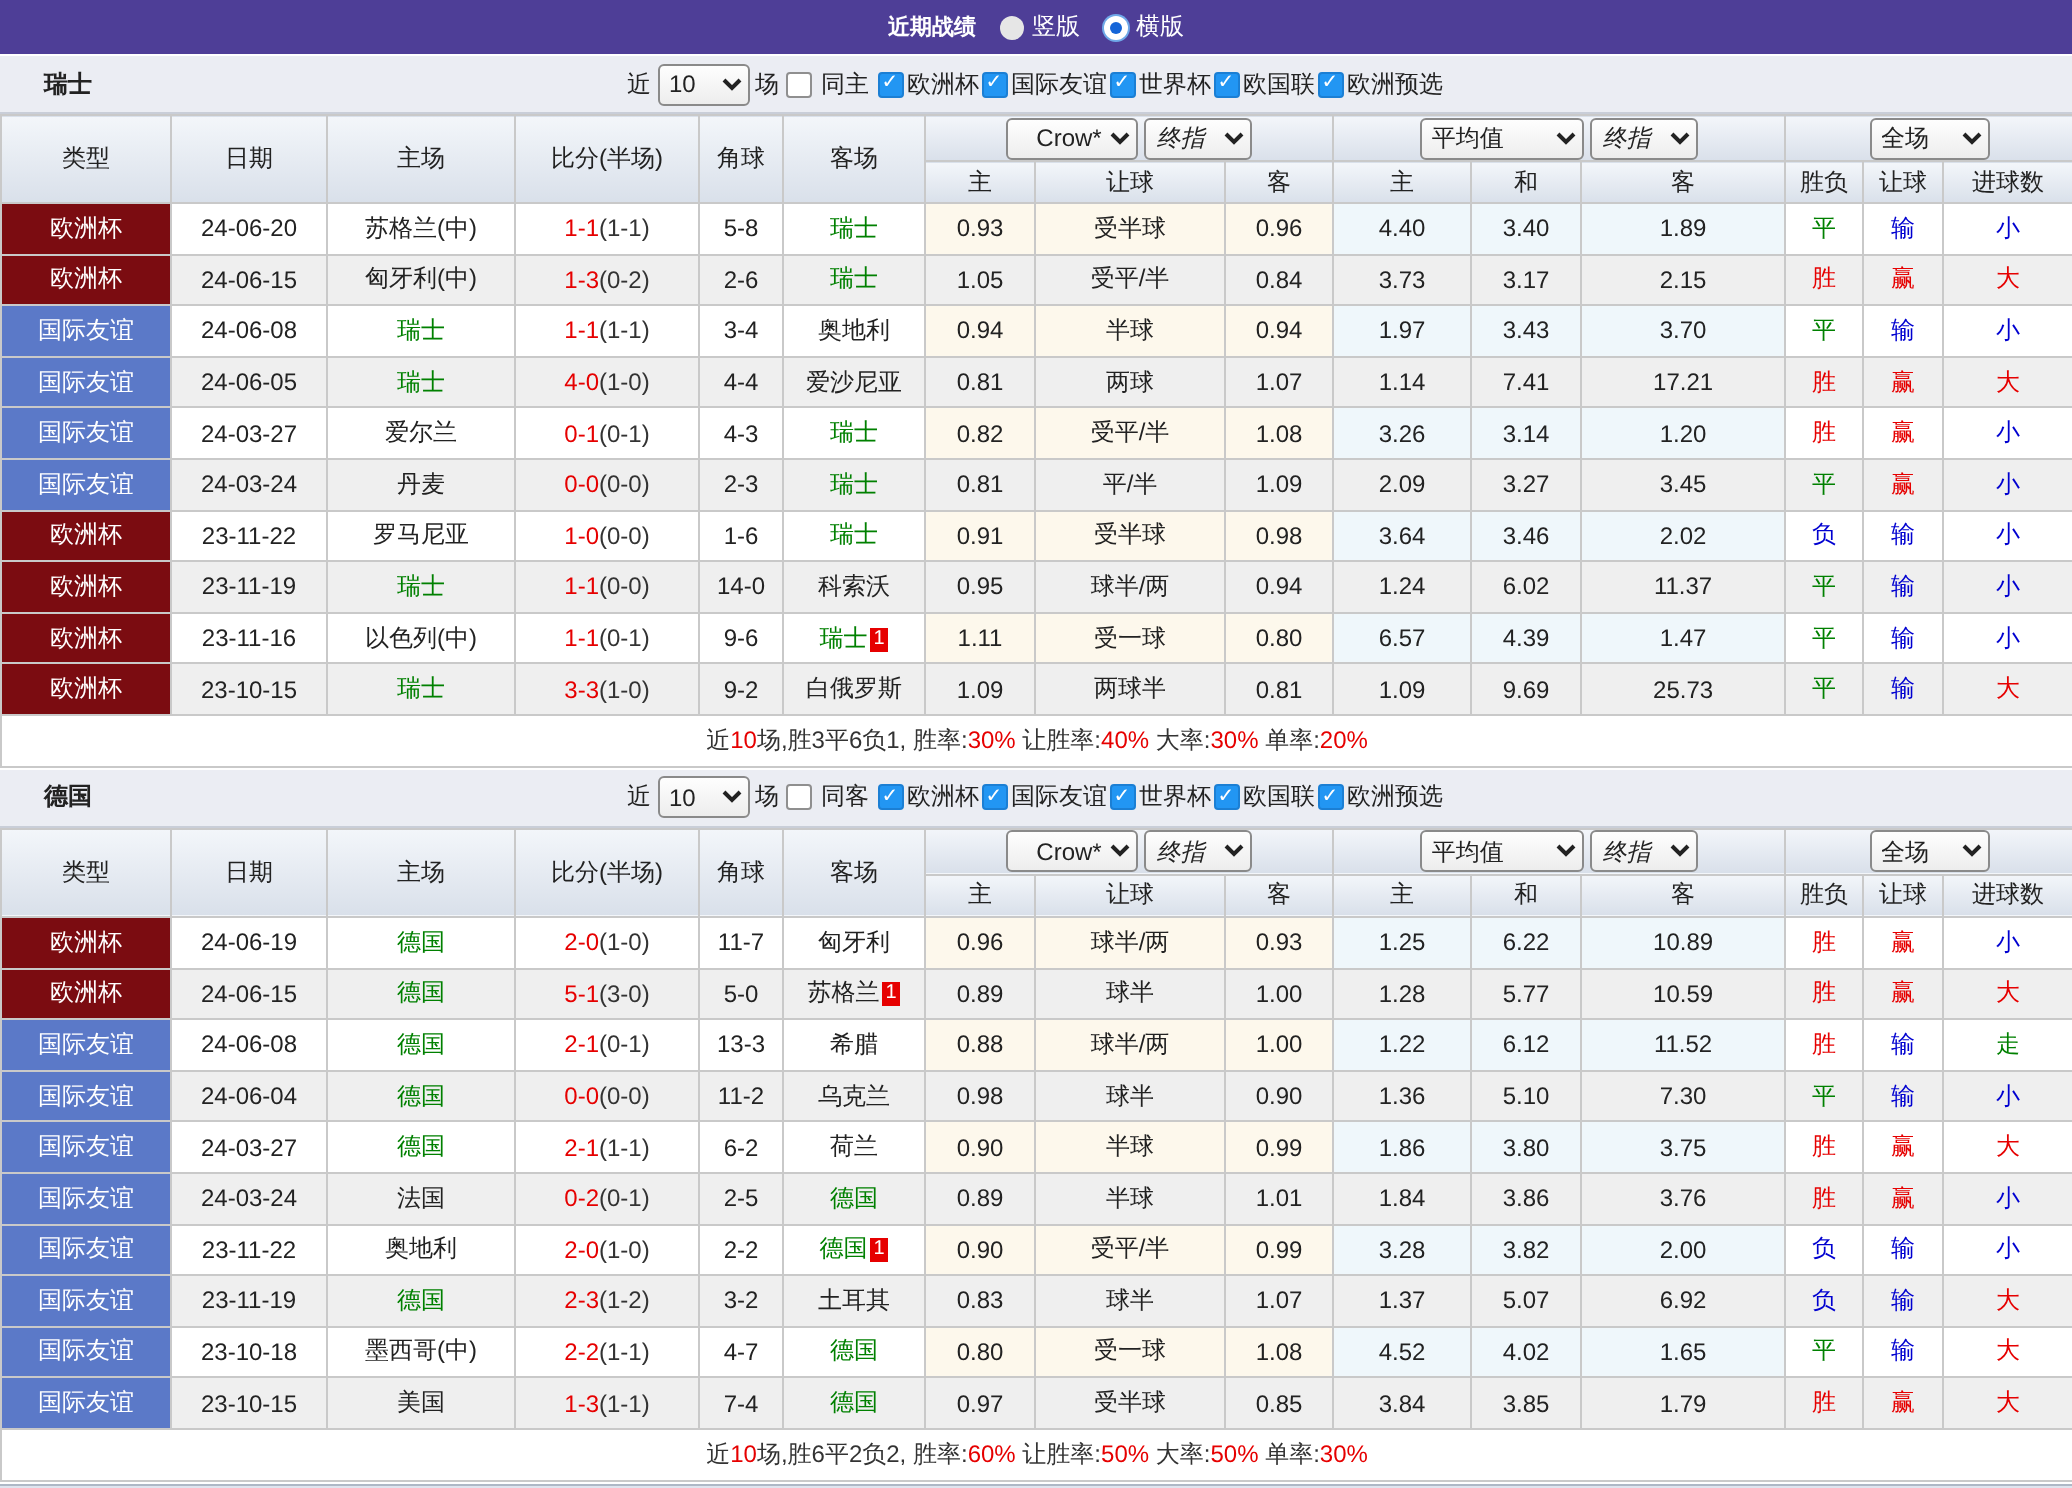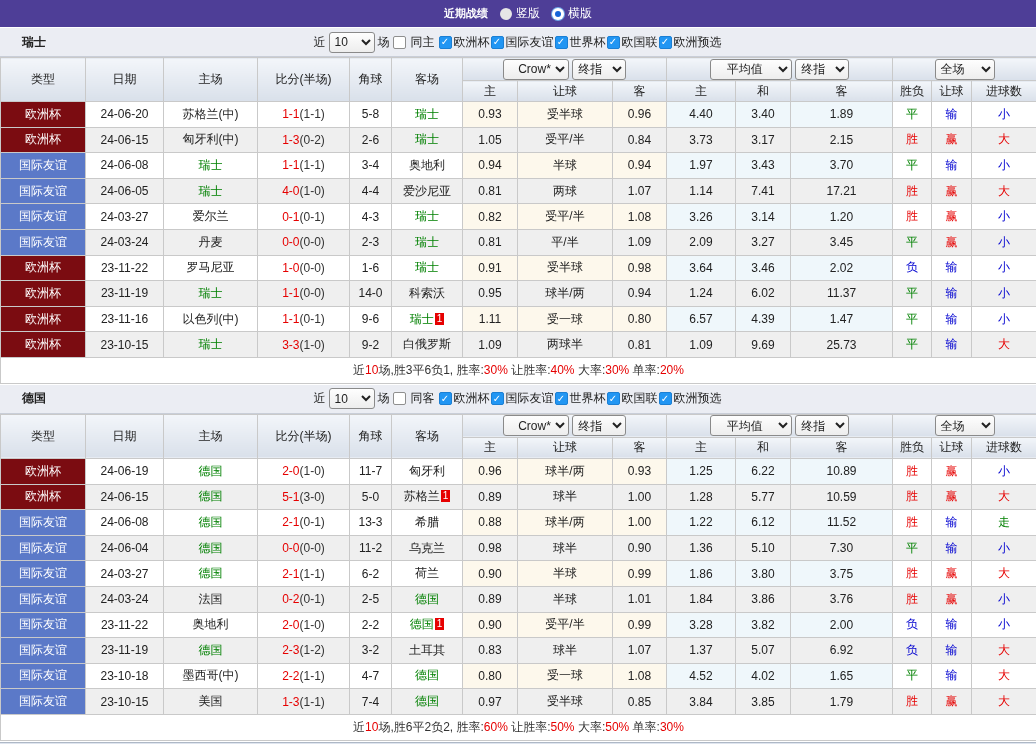--- a/index.html
+++ b/index.html
@@ -23,22 +23,22 @@
   .cb { width:13px; height:13px; border:1px solid #8f8f8f; background:#fff; border-radius:2px;
         display:inline-flex; align-items:center; justify-content:center; flex:none; cursor:pointer; }
   .cb.checked { background:#2296f3; border-color:#1b7fd4; }
   .cb.checked::after { content:"✓"; color:#fff; font-size:10px; font-weight:bold; line-height:1; }
   .cb-label { margin:0 1px 0 2px; }
 
   select.sel { height:21px; font-size:12px; border:1px solid #8a8a8a; border-radius:3px;
                background:linear-gradient(#fefefe,#ededed); padding:0 1px; color:#222; }
   .sel-cnt { width:46px; }
   .sel-md  { width:66px;text-align:right; }
-  .sel-sm  { width:54px; }
-  .sel-lg  { width:82px;text-align:center; }
+  .sel-sm  { width:54px;font-style:italic; }
+  .sel-lg  { width:82px; }
   .sel-fs  { width:60px; }
 
   
   table { border-collapse:collapse; table-layout:fixed; width:1036px; font-size:12px; }
   th, td { border:1px solid #c9c9c9; text-align:center; padding:0; overflow:hidden; white-space:nowrap; }
   thead th { background:linear-gradient(#f3f6fa,#d9e0ea); font-weight:normal; color:#222; height:21px; }
   thead th.grp { height:23px; }
   tbody td { height:25.6px; background:#fff; }
   tbody tr:nth-child(even) td { background:#efefef; }
   tbody tr:nth-child(odd) td.og { background:#fdf8ec; }

